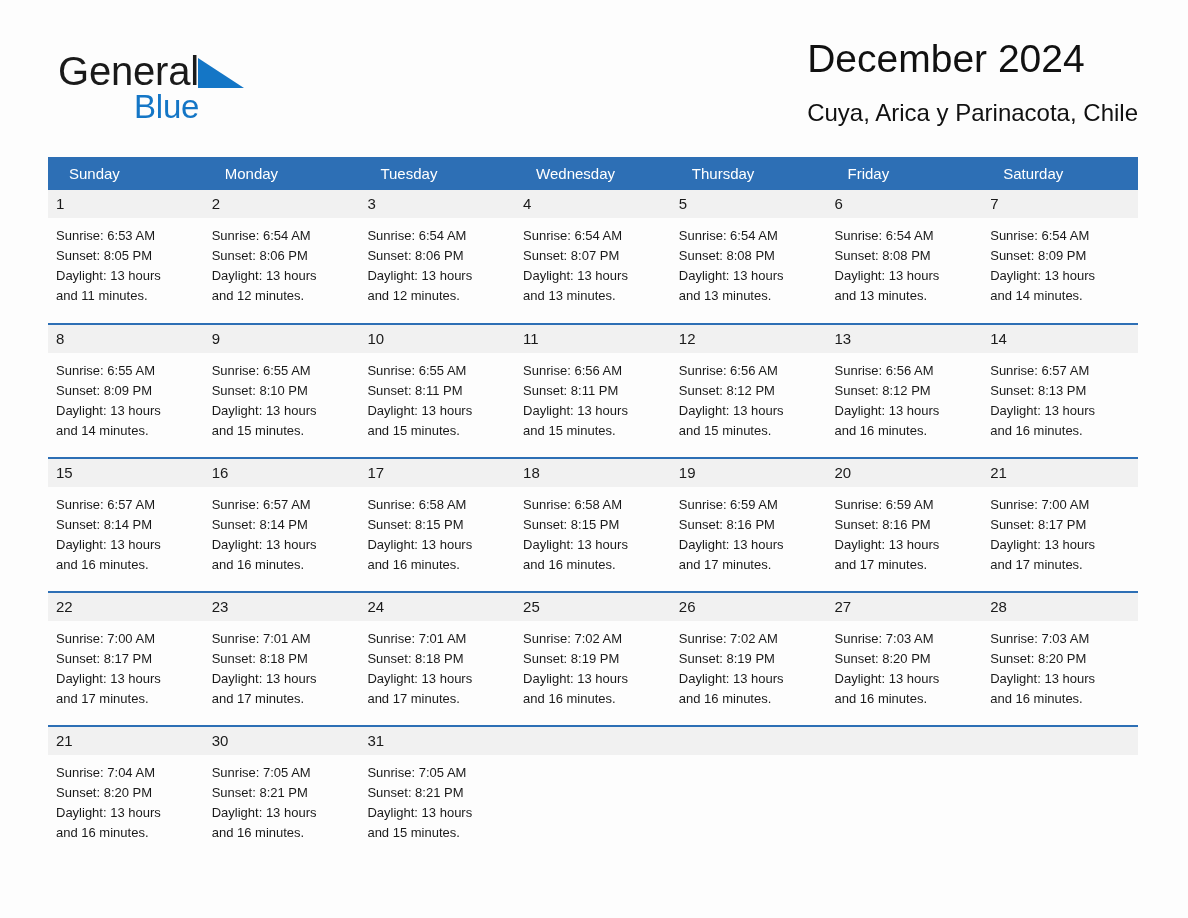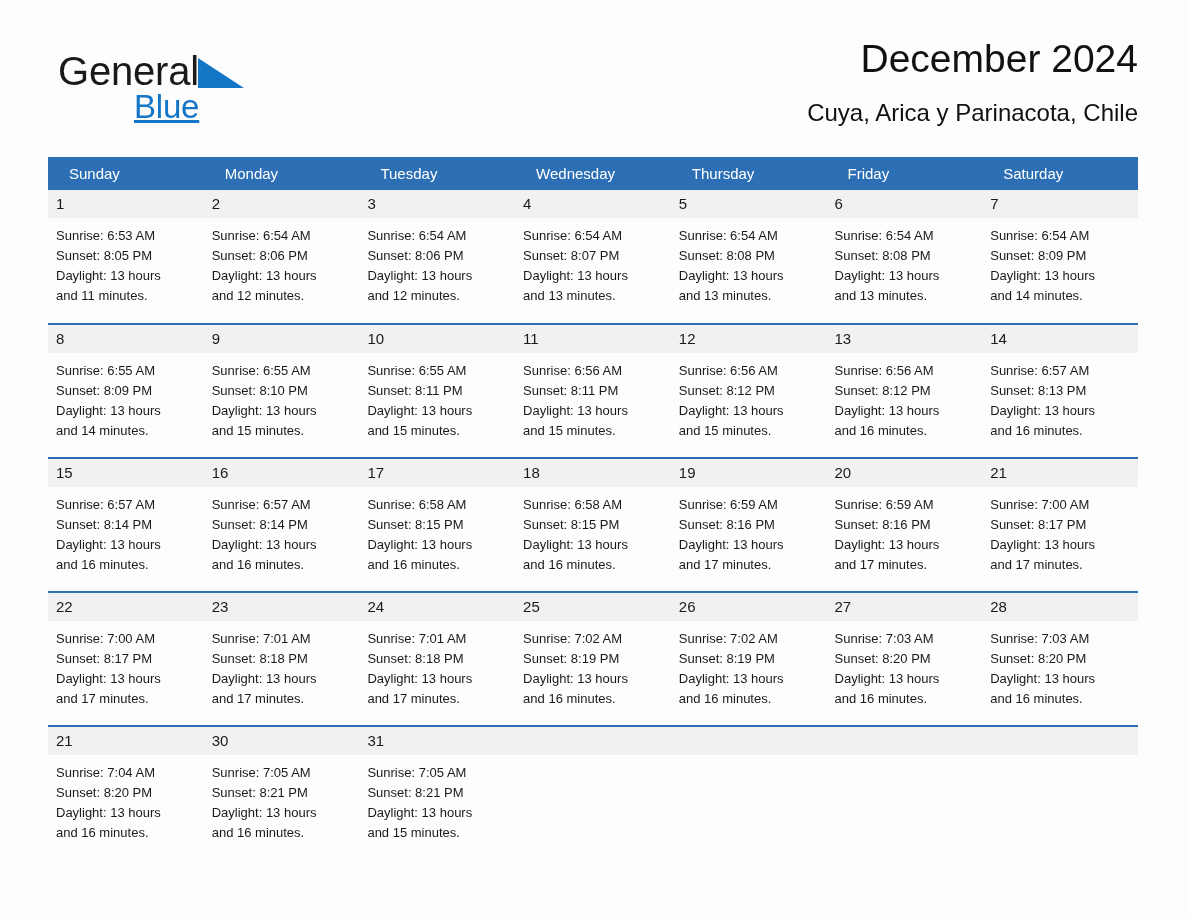--- a/index.html
+++ b/index.html
@@ -60,27 +60,26 @@
     position: relative;
     height: 38px;
     padding-left: 76px;
     margin-top: -2px;
   }
   .logo-blue {
     font-size: 33px;
     color: #1476c6;
     line-height: 38px;
     letter-spacing: -0.2px;
-    text-decoration: underline;
   }
   .title-block {
     position: absolute;
     right: 0;
     top: 0;
-    text-align: right;
+    text-align: left;
   }
   .cal-title {
     font-size: 39px;
     font-weight: normal;
     color: #111;
     line-height: 46px;
     white-space: nowrap;
   }
   .cal-location {
     font-size: 24px;

